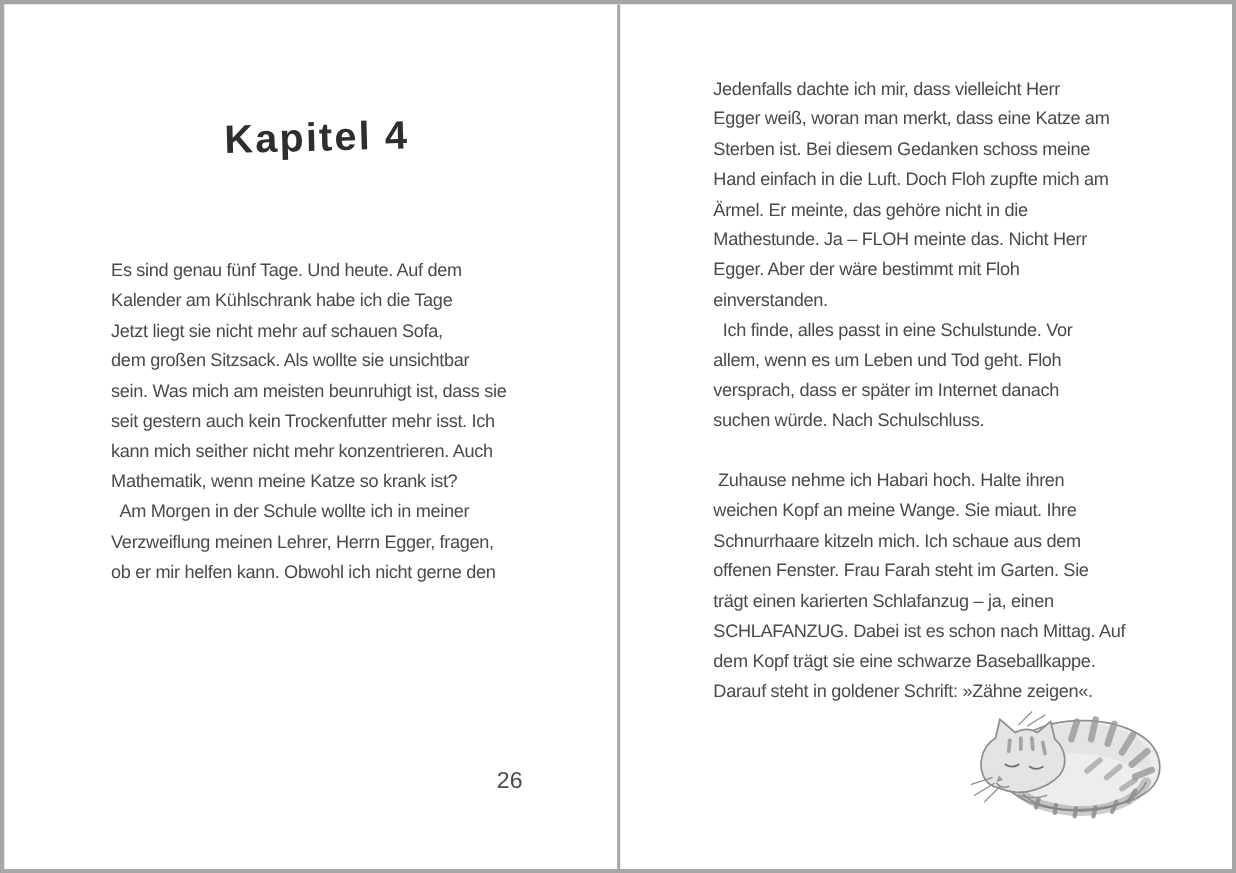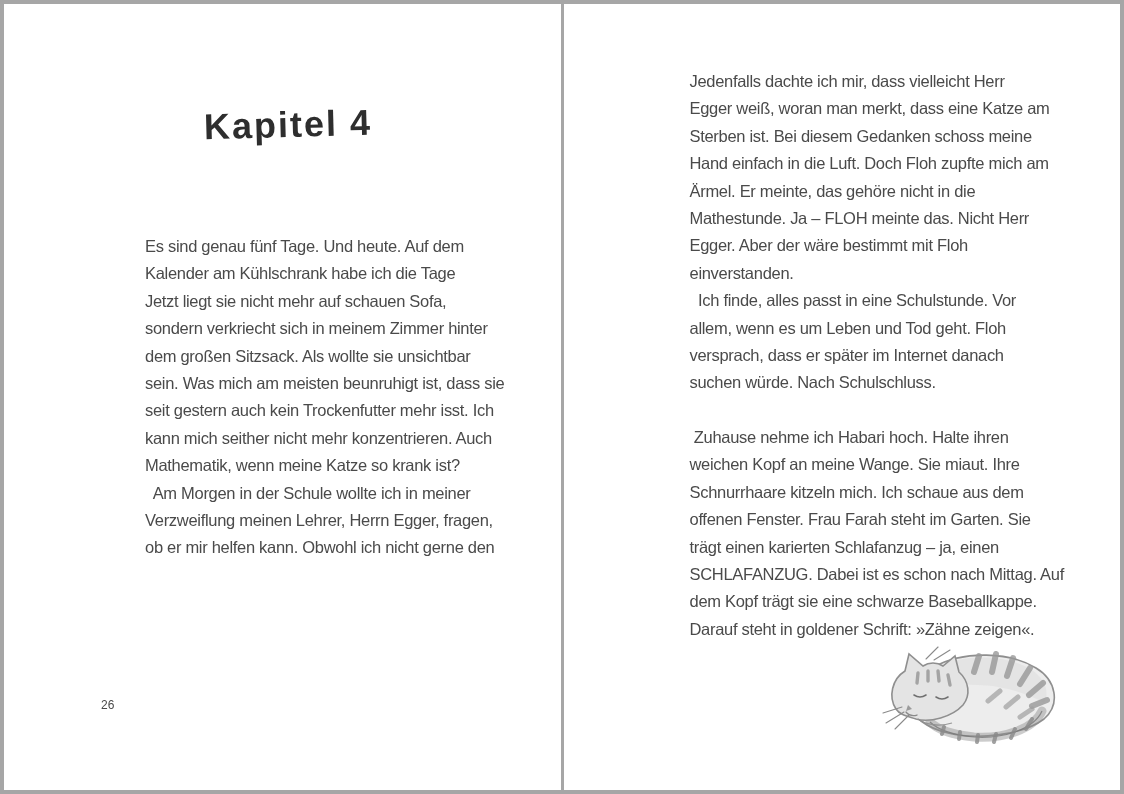--- a/index.html
+++ b/index.html
@@ -36,30 +36,30 @@
     color: #2e2e2e;
     transform: rotate(-1.5deg);
   }
   .textblock {
     position: absolute;
     font-size: 16.5px;
     letter-spacing: -0.3px;
     line-height: 27.4px;
     color: #4a4a4a;
   }
-  .textblock-left { left: 97px; top: 229px; width: 420px; margin-left: 44px; }
-  .textblock-right { left: 85px; top: 64px; width: 430px; margin-left: 41px; }
+  .textblock-left { left: 97px; top: 229px; width: 420px; }
+  .textblock-right { left: 85px; top: 64px; width: 430px; }
   .text-line { white-space: pre; height: 27.4px; }
   .page-number {
     position: absolute;
     left: 97px;
     top: 694px;
     width: 374px;
-    text-align: left;
-    font-size: 12px;
+    text-align: right;
+    font-size: 21px;
     color: #4a4a4a;
   }
   .cat-illustration {
     position: absolute;
     left: 318px;
     top: 641px;
     width: 184px;
     height: 102px;
   }
 </style>
@@ -67,21 +67,20 @@
 <body>
 
 <div class="spread">
 
   <div class="page">
     <div class="chapter-heading">Kapitel 4</div>
     <div class="textblock textblock-left">
         <div class="text-line">Es sind genau fünf Tage. Und heute. Auf dem</div>
         <div class="text-line">Kalender am Kühlschrank habe ich die Tage</div>
         <div class="text-line">Jetzt liegt sie nicht mehr auf schauen Sofa,</div>
-        <div class="text-line">sondern verkriecht sich in meinem Zimmer hinter</div>
         <div class="text-line">dem großen Sitzsack. Als wollte sie unsichtbar</div>
         <div class="text-line">sein. Was mich am meisten beunruhigt ist, dass sie</div>
         <div class="text-line">seit gestern auch kein Trockenfutter mehr isst. Ich</div>
         <div class="text-line">kann mich seither nicht mehr konzentrieren. Auch</div>
         <div class="text-line">Mathematik, wenn meine Katze so krank ist?</div>
         <div class="text-line">  Am Morgen in der Schule wollte ich in meiner</div>
         <div class="text-line">Verzweiflung meinen Lehrer, Herrn Egger, fragen,</div>
         <div class="text-line">ob er mir helfen kann. Obwohl ich nicht gerne den</div>
       </div>
     <div class="page-number">26</div>

